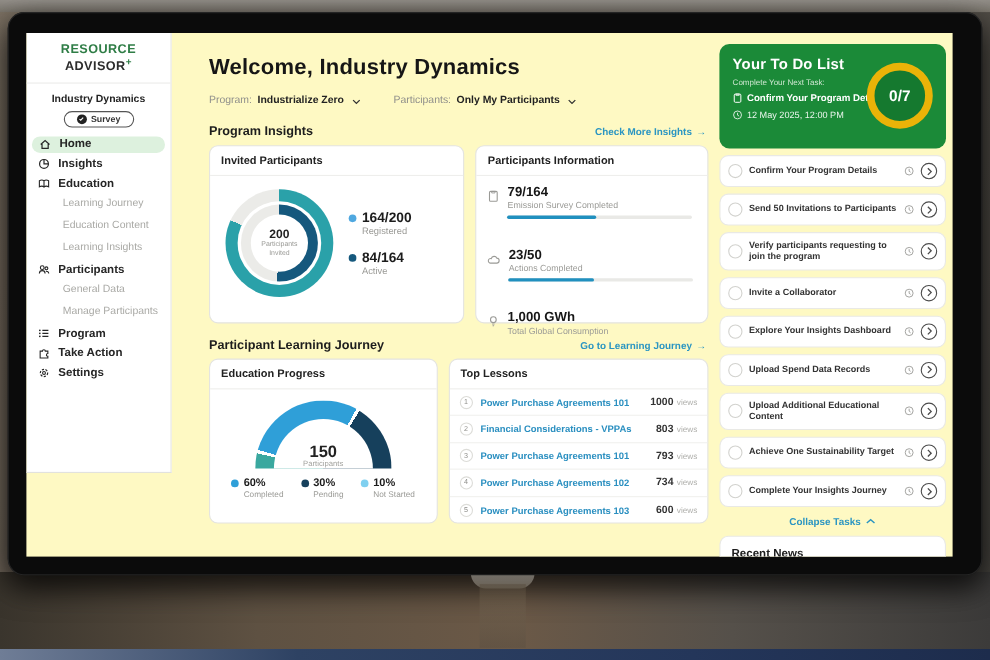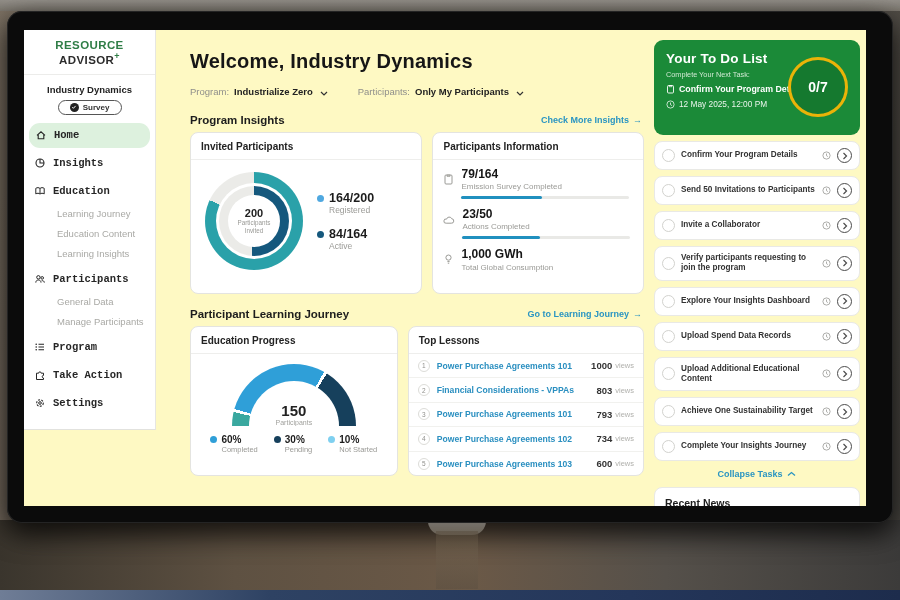--- a/index.html
+++ b/index.html
@@ -33,22 +33,22 @@
   .brand { text-align:center; font-size:11.5px; font-weight:bold; letter-spacing:.4px;
     padding-bottom:8px; border-bottom:1px solid #ececea; }
   .brand .g { color:#2f7d46; } .brand .d { color:#2c2c2c; }
   .brand .plus { color:#2f7d46; font-size:9px; vertical-align:super; }
   .org { text-align:center; font-size:9.5px; font-weight:bold; color:#222; margin-top:9px; }
   .sponsor { width:64px; margin:5px auto 8px; border:1px solid #555; border-radius:9px;
     display:flex; align-items:center; justify-content:center; gap:4px; height:15px; background:#fff; }
   .sponsor .sp-ic { width:9px; height:9px; border-radius:50%; background:#222; display:inline-flex;
     align-items:center; justify-content:center; }
   .sponsor .sp-tx { font-size:8px; font-weight:bold; color:#333; }
-  .nav-item { display:flex; align-items:center; gap:7px; height:25px; padding:0 10px;
-    font-size:10.5px; font-weight:bold; color:#262626; cursor:pointer;font-family:Liberation Mono, monospace; }
+  .nav-item { display:flex; align-items:center; gap:7px; height:15px; padding:0 10px;
+    font-size:10.5px; font-weight:bold; color:#262626; cursor:pointer; }
   .nav-item.active { background:#ddf1de; border-radius:11px; margin:0 5px; padding:0 6px; }
   .nav-item svg { flex:0 0 auto; }
   .nav-sub { height:20px; padding-left:33px; font-size:9.5px; color:#a9a9a5; display:flex; align-items:center; cursor:pointer; }
   .nav-gap { height:3px; }
 
   
   .main { position:absolute; left:144px; top:0; width:476px; height:476px; }
   .welcome { margin:20px 0 0 22px; font-size:20px; font-weight:bold; color:#161616; letter-spacing:.2px; }
   .filters { display:flex; gap:30px; margin:9px 0 0 22px; align-items:center; }
   .filter { display:flex; gap:5px; align-items:center; }
@@ -81,21 +81,21 @@
   .legend-col { display:flex; flex-direction:column; gap:12px; }
   .leg-item .val { font-size:12.5px; font-weight:bold; color:#1c1c1c; display:flex; align-items:center; gap:5px; }
   .leg-item .lab { font-size:8.5px; color:#9a9a96; margin-left:12px; }
   .dot { width:7px; height:7px; border-radius:50%; display:inline-block; }
   .dot-lblue { background:#4fa8e0; } .dot-navy { background:#15587d; }
   .dot-blue { background:#2f9fd8; } .dot-dark { background:#16405c; } .dot-sky { background:#7fd0f0; }
 
   
   .card-info { width:222px; height:162px; }
   .info-body { padding:8px 12px 0 10px; }
-  .stat { display:flex; gap:7px; margin-bottom:9px; }
+  .stat { display:flex; gap:7px; margin-bottom:26px; }
   .stat .ic { margin-top:3px; }
   .stat .sv { font-size:12px; font-weight:bold; color:#161616; line-height:1.1; }
   .stat .sl { font-size:8px; color:#9a9a96; margin-top:1px; }
   .bar { width:168px; height:3px; border-radius:2px; background:#e9e9e6; margin-top:5px; }
   .bar > div { height:3px; border-radius:2px; background:#2090bf; }
 
   
   .card-edu { width:218px; height:150px; }
   .gauge-wrap { display:flex; flex-direction:column; align-items:center; padding-top:10px; }
   .gauge { position:relative; width:124px; height:62px; overflow:hidden; }
@@ -124,21 +124,21 @@
   .l-word { font-size:7.5px; color:#b0b0ac; margin-left:3px; }
 
   
   .rightcol { position:absolute; left:630px; top:10px; width:206px; }
   .todo-card { position:relative; background:#1b8a38; border-radius:9px; height:95px; padding:11px 12px; color:#fff; }
   .todo-title { font-size:13.5px; font-weight:bold; letter-spacing:.2px; }
   .todo-sub { font-size:7.3px; color:#cfe8d2; margin-top:4px; }
   .todo-next { display:flex; align-items:center; gap:4px; font-size:8.8px; font-weight:bold; margin-top:5px; }
   .todo-date { display:flex; align-items:center; gap:4px; font-size:8.3px; margin-top:5px; color:#eaf5ec; }
   .todo-ring { position:absolute; right:12px; top:17px; width:60px; height:60px; border-radius:50%;
-    border:3px solid #eab308; background:#15792f; display:flex; align-items:center; justify-content:center; }
+    border:7px solid #eab308; background:#15792f; display:flex; align-items:center; justify-content:center; }
   .todo-ring span { font-size:14px; font-weight:bold; color:#fff; }
 
   .task { background:#fff; border-radius:8px; border:1px solid #e9e9e5; display:flex; align-items:center;
     gap:6px; padding:6px 7px; margin-top:6px; cursor:pointer; }
   .task-check { width:13px; height:13px; border:1.4px solid #d2d2ce; border-radius:50%; flex:0 0 auto; }
   .task-label { font-size:8.2px; font-weight:bold; color:#323232; line-height:1.25; flex:1; }
   .task-clock { flex:0 0 auto; display:flex; }
   .task-go { width:15px; height:15px; border:1.3px solid #4c4c4c; border-radius:50%; flex:0 0 auto;
     display:flex; align-items:center; justify-content:center; }
   .collapse { display:flex; justify-content:center; align-items:center; gap:5px; margin-top:8px;
@@ -478,36 +478,36 @@
             </svg>
           </span>
       <span class="task-go">
             <svg width="6" height="8" viewBox="0 0 6 8">
               <polyline points="1.5,1 4.5,4 1.5,7" fill="none" stroke="#4c4c4c" stroke-width="1.2"></polyline>
             </svg>
           </span>
     </div>
     <div class="task">
       <span class="task-check"></span>
+      <span class="task-label">Verify participants requesting to join the program</span>
+      <span class="task-clock">
+            <svg width="9" height="9" viewBox="0 0 10 10">
+              <circle cx="5" cy="5" r="4" fill="none" stroke="#9a9a96" stroke-width=".9"></circle>
+              <path d="M5 2.8v2.4l1.5 1" fill="none" stroke="#9a9a96" stroke-width=".9"></path>
+            </svg>
+          </span>
+      <span class="task-go">
+            <svg width="6" height="8" viewBox="0 0 6 8">
+              <polyline points="1.5,1 4.5,4 1.5,7" fill="none" stroke="#4c4c4c" stroke-width="1.2"></polyline>
+            </svg>
+          </span>
+    </div>
+    <div class="task">
+      <span class="task-check"></span>
       <span class="task-label">Invite a Collaborator</span>
-      <span class="task-clock">
-            <svg width="9" height="9" viewBox="0 0 10 10">
-              <circle cx="5" cy="5" r="4" fill="none" stroke="#9a9a96" stroke-width=".9"></circle>
-              <path d="M5 2.8v2.4l1.5 1" fill="none" stroke="#9a9a96" stroke-width=".9"></path>
-            </svg>
-          </span>
-      <span class="task-go">
-            <svg width="6" height="8" viewBox="0 0 6 8">
-              <polyline points="1.5,1 4.5,4 1.5,7" fill="none" stroke="#4c4c4c" stroke-width="1.2"></polyline>
-            </svg>
-          </span>
-    </div>
-    <div class="task">
-      <span class="task-check"></span>
-      <span class="task-label">Verify participants requesting to join the program</span>
       <span class="task-clock">
             <svg width="9" height="9" viewBox="0 0 10 10">
               <circle cx="5" cy="5" r="4" fill="none" stroke="#9a9a96" stroke-width=".9"></circle>
               <path d="M5 2.8v2.4l1.5 1" fill="none" stroke="#9a9a96" stroke-width=".9"></path>
             </svg>
           </span>
       <span class="task-go">
             <svg width="6" height="8" viewBox="0 0 6 8">
               <polyline points="1.5,1 4.5,4 1.5,7" fill="none" stroke="#4c4c4c" stroke-width="1.2"></polyline>
             </svg>

